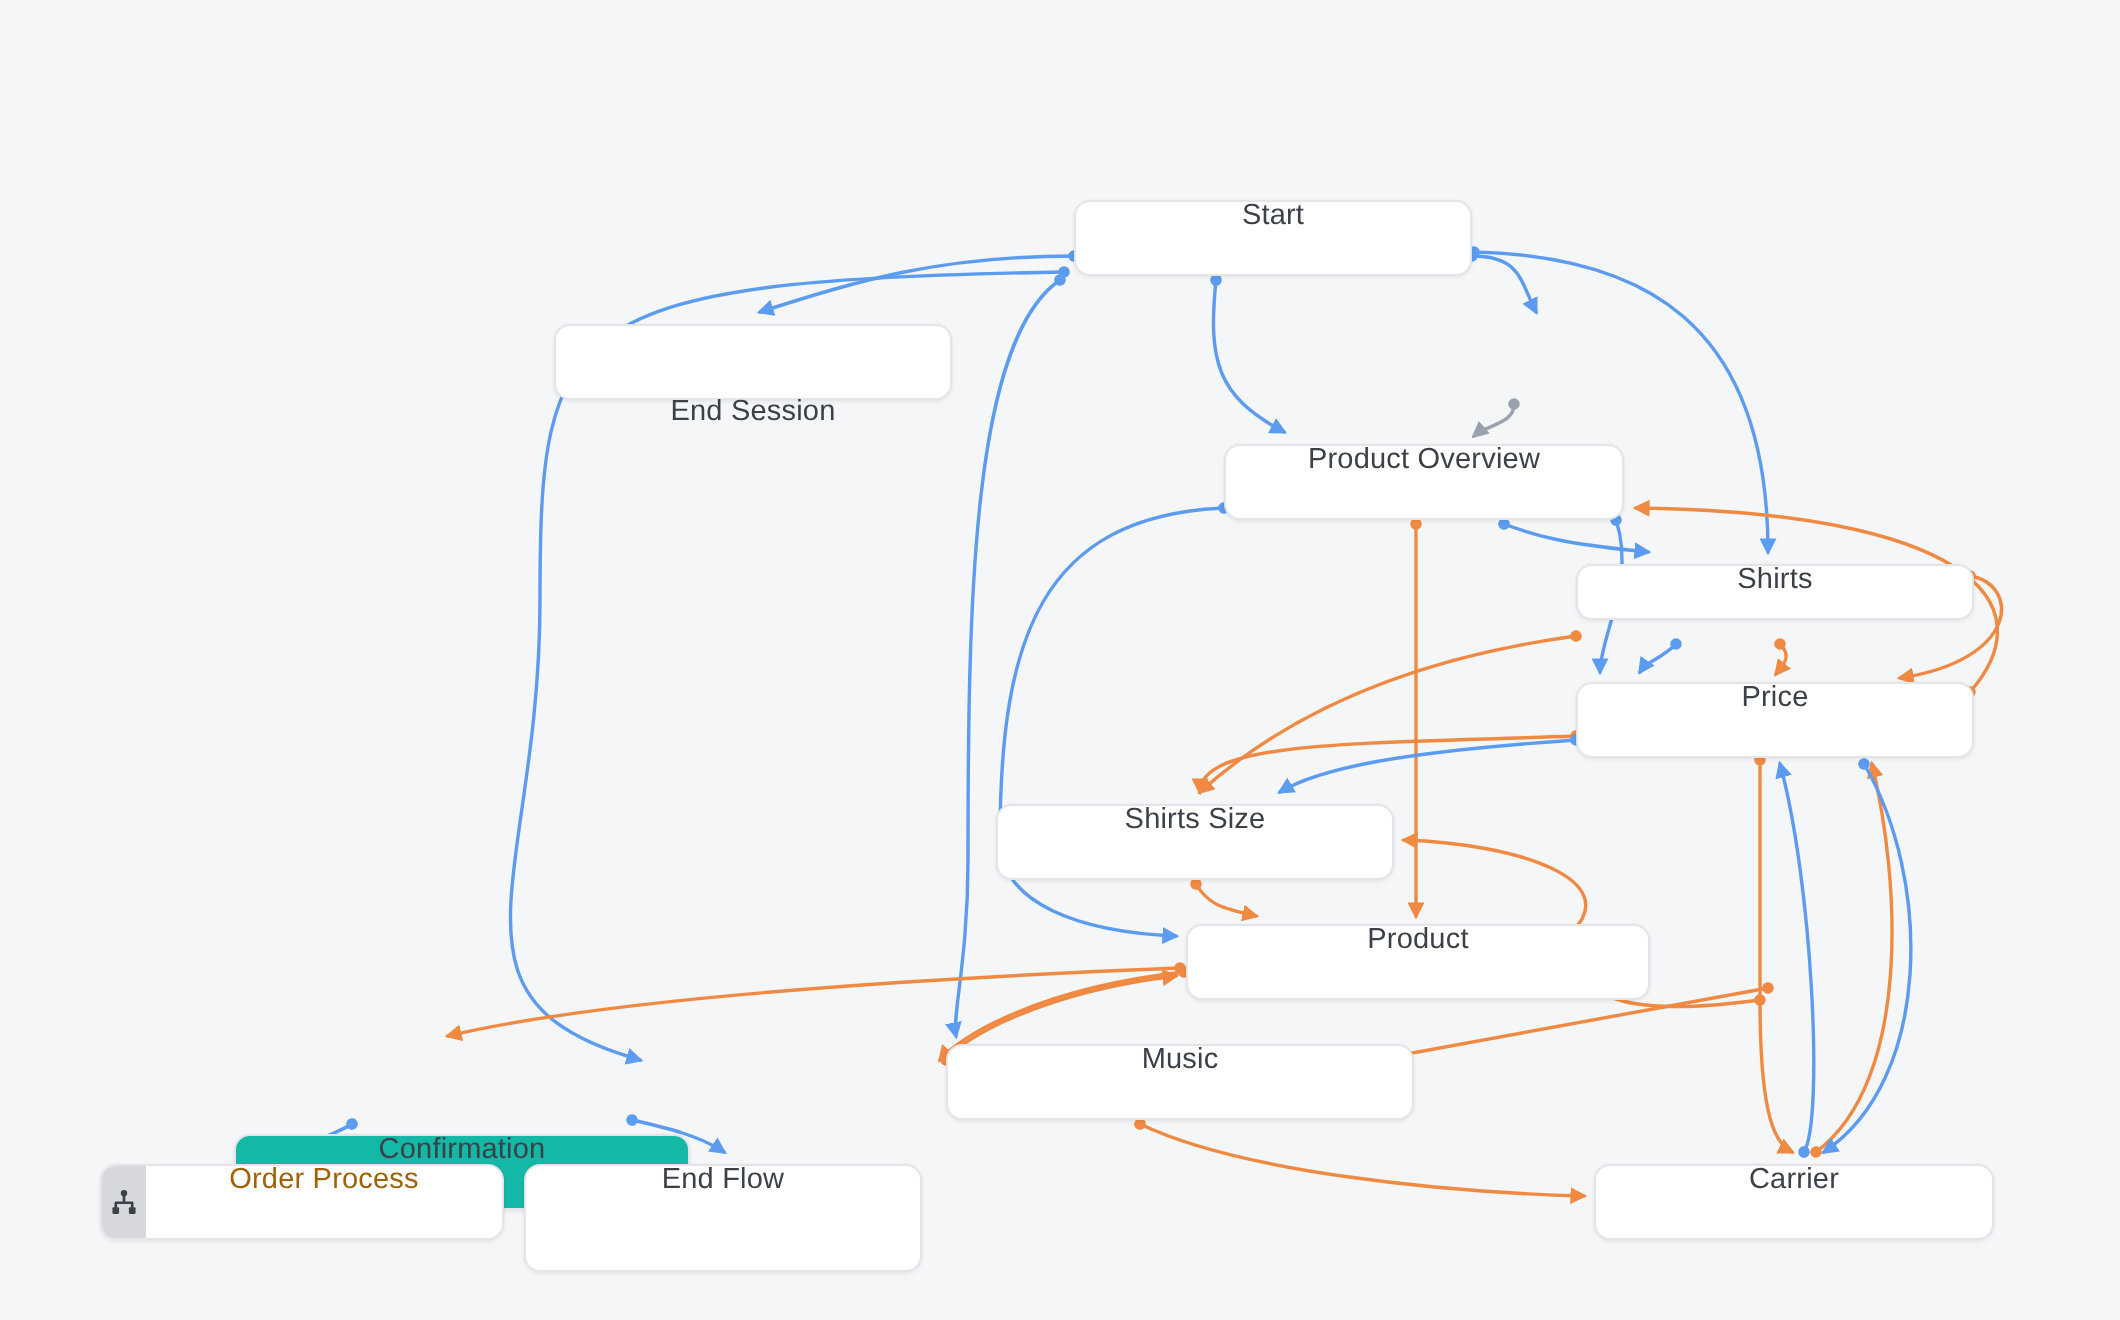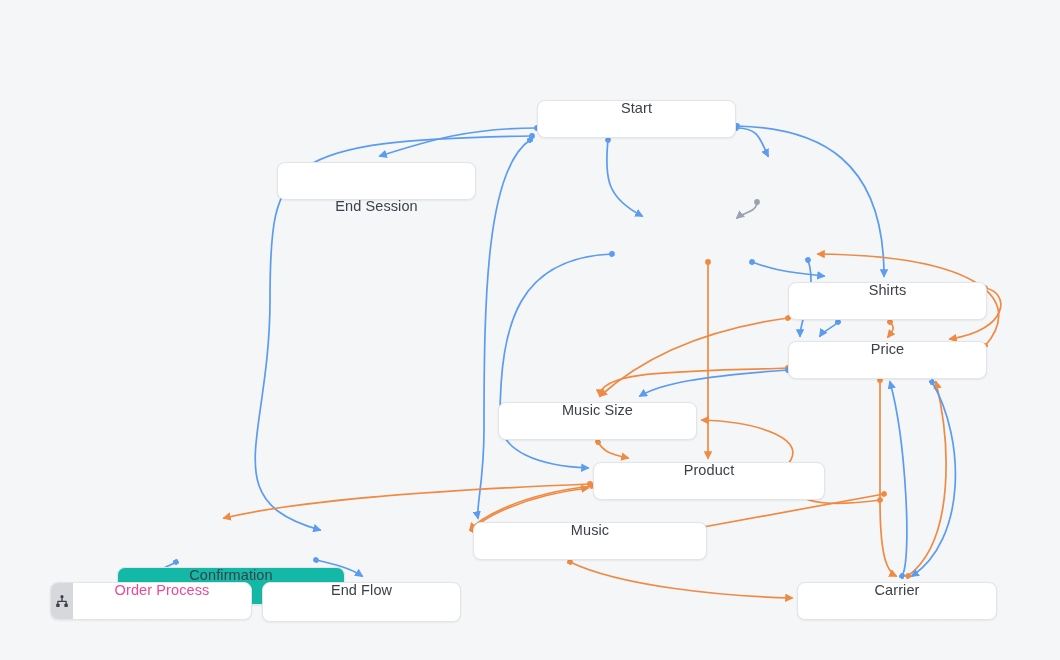--- a/index.html
+++ b/index.html
@@ -133,50 +133,53 @@
       </g>
   </svg>
 
   <div id="node-layer">
       <div class="node" style="left: 537px; top: 100px; width: 199px; height: 38px; background: rgb(255, 255, 255); border-color: rgb(227, 229, 232);">
         <span class="node-label" style="color: rgb(60, 65, 73);">Start</span>
       </div>
       <div class="node" style="left: 277px; top: 162px; width: 199px; height: 38px; background: rgb(255, 255, 255); border-color: rgb(227, 229, 232);">
         <span class="node-label" style="color: rgb(60, 65, 73); margin-top: 36px;">End Session</span>
       </div>
-      <div class="node" style="left: 788px; top: 282px; width: 199px; height: 38px; background: rgb(255, 255, 255); border-color: rgb(227, 229, 232);">
+      <div class="node" style="left: 612px; top: 222px; width: 200px; height: 38px; background: rgb(255, 255, 255); border-color: rgb(227, 229, 232);">
+        <span class="node-label" style="color: rgb(60, 65, 73);">Product Overview</span>
+      </div>
+      <div class="node" style="left: 788px; top: 282px; width: 199px; height: 28px; background: rgb(255, 255, 255); border-color: rgb(227, 229, 232);">
         <span class="node-label" style="color: rgb(60, 65, 73);">Shirts</span>
       </div>
       <div class="node" style="left: 788px; top: 341px; width: 199px; height: 38px; background: rgb(255, 255, 255); border-color: rgb(227, 229, 232);">
         <span class="node-label" style="color: rgb(60, 65, 73);">Price</span>
       </div>
       <div class="node" style="left: 498px; top: 402px; width: 199px; height: 38px; background: rgb(255, 255, 255); border-color: rgb(227, 229, 232);">
-        <span class="node-label" style="color: rgb(60, 65, 73);">Music Size</span>
+        <span class="node-label" style="color: rgb(60, 65, 73);">Shirts Size</span>
       </div>
       <div class="node" style="left: 593px; top: 462px; width: 232px; height: 38px; background: rgb(255, 255, 255); border-color: rgb(227, 229, 232);">
         <span class="node-label" style="color: rgb(60, 65, 73);">Product</span>
       </div>
       <div class="node" style="left: 473px; top: 522px; width: 234px; height: 38px; background: rgb(255, 255, 255); border-color: rgb(227, 229, 232);">
         <span class="node-label" style="color: rgb(60, 65, 73);">Music</span>
       </div>
       <div class="node" style="left: 117px; top: 522px; width: 228px; height: 38px; background: #14b8a6; border-color: rgb(227, 229, 232); margin-top: 45px;">
         <span class="node-label" style="color: rgb(60, 65, 73);">Confirmation</span>
       </div>
       <div class="node has-badge" style="left: 50px; top: 582px; width: 202px; height: 38px; background: rgb(255, 255, 255); border-color: rgb(227, 229, 232);">
         <div class="node-badge" style="background: rgb(214, 216, 220);">
           <svg class="badge-svg" width="14" height="14" viewBox="0 0 16 16" fill="none" stroke="#3c4149" stroke-width="1.5" stroke-linecap="round" stroke-linejoin="round">
             <circle cx="8" cy="3" r="1.8" fill="#3c4149" stroke="none"></circle>
             <rect x="1.4" y="11" width="3.8" height="3.8" rx="0.6" fill="#3c4149" stroke="none"></rect>
             <rect x="10.8" y="11" width="3.8" height="3.8" rx="0.6" fill="#3c4149" stroke="none"></rect>
             <path d="M8 4.8 L8 7.6 M3.3 11 L3.3 8.4 L12.7 8.4 L12.7 11"></path>
           </svg>
         </div>
-        <span class="node-label" style="color: #ec4899;">Order Process</span>
+        <span class="node-label" style="color: #a16207;">Order Process</span>
       </div>
-      <div class="node" style="left: 262px; top: 582px; width: 199px; height: 40px; background: rgb(255, 255, 255); border-color: rgb(227, 229, 232);">
+      <div class="node" style="left: 262px; top: 582px; width: 199px; height: 54px; background: rgb(255, 255, 255); border-color: rgb(227, 229, 232);">
         <span class="node-label" style="color: rgb(60, 65, 73);">End Flow</span>
       </div>
       <div class="node" style="left: 797px; top: 582px; width: 200px; height: 38px; background: rgb(255, 255, 255); border-color: rgb(227, 229, 232);">
         <span class="node-label" style="color: rgb(60, 65, 73);">Carrier</span>
       </div>
     </div>
 
 </div>
 
 </body></html>

